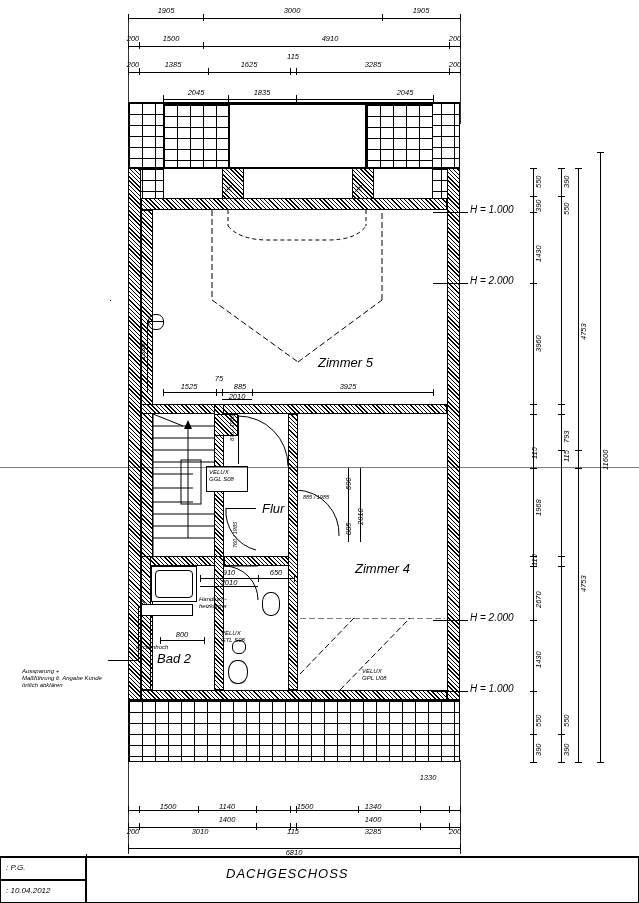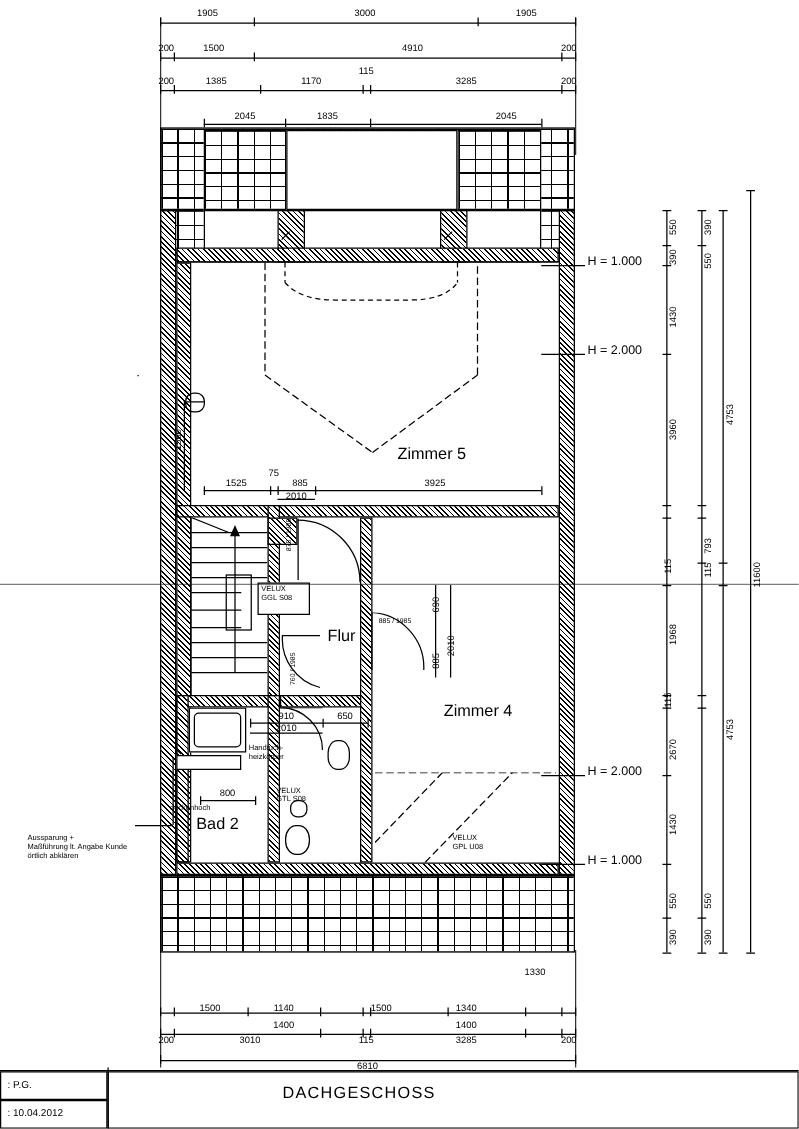--- a/index.html
+++ b/index.html
@@ -1,18 +1,18 @@
 <!DOCTYPE html>
 <html><head>
 <meta charset="utf-8">
 <style>
   html,body{margin:0;padding:0;background:#ffffff;}
   body{width:639px;height:903px;position:relative;overflow:hidden;
        font-family:"Liberation Sans", sans-serif;color:#000;}
-  #sheet{position:absolute;left:0;top:0;width:639px;height:903px;}
+  #sheet{position:absolute;left:0;top:0;width:639px;height:903px;font-style:italic;}
   .abs{position:absolute;}
   .ln{position:absolute;background:#000;}
   .h{height:1px;}
   .v{width:1px;}
   .thin{background:#111;}
   .txt{position:absolute;white-space:nowrap;font-size:7.5px;line-height:8px;}
   .txt.c{transform:translateX(-50%);}
   .big{font-size:13px;font-weight:normal;font-family:"Liberation Sans",sans-serif;}
   .mid{font-size:10px;}
   .tiny{font-size:5.5px;line-height:6px;}
@@ -60,21 +60,21 @@
   <div class="ln h" style="left:128px;top:72px;width:332px;"></div>
   <div class="tick" style="left:128px;top:68px;"></div>
   <div class="tick" style="left:139px;top:68px;"></div>
   <div class="tick" style="left:208px;top:68px;"></div>
   <div class="tick" style="left:290px;top:68px;"></div>
   <div class="tick" style="left:296px;top:68px;"></div>
   <div class="tick" style="left:449px;top:68px;"></div>
   <div class="tick" style="left:460px;top:68px;"></div>
   <div class="txt c" style="left:133px;top:61px;">200</div>
   <div class="txt c" style="left:173px;top:61px;">1385</div>
-  <div class="txt c" style="left:249px;top:61px;">1170</div>
+  <div class="txt c" style="left:249px;top:61px;">1625</div>
   <div class="txt c" style="left:293px;top:53px;">115</div>
   <div class="txt c" style="left:373px;top:61px;">3285</div>
   <div class="txt c" style="left:455px;top:61px;">200</div>
 
   <div class="ln h" style="left:163px;top:99px;width:270px;"></div>
   <div class="tick" style="left:163px;top:95px;"></div>
   <div class="tick" style="left:228px;top:95px;"></div>
   <div class="tick" style="left:296px;top:95px;"></div>
   <div class="tick" style="left:433px;top:95px;"></div>
   <div class="txt c" style="left:196px;top:89px;">2045</div>

